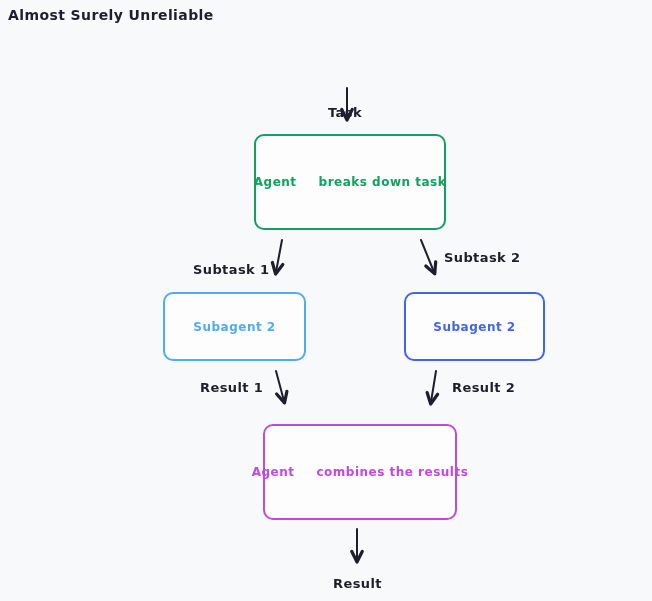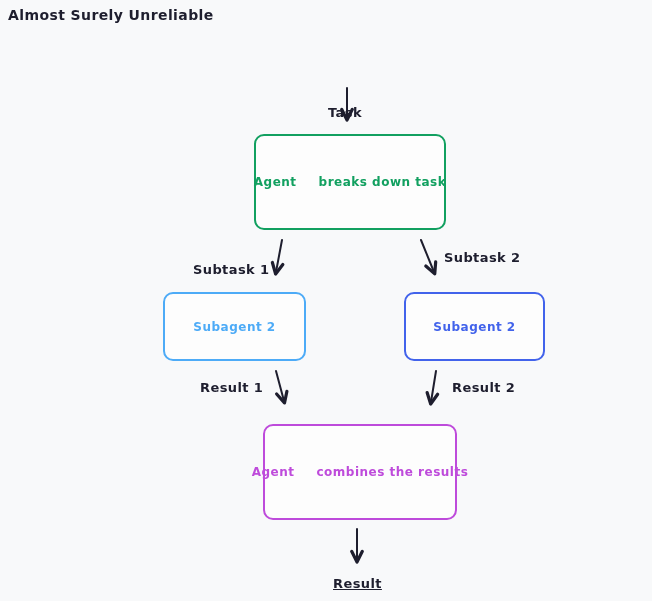--- a/index.html
+++ b/index.html
@@ -129,15 +129,15 @@
   </div>
 
   <span class="lbl" style="left:200px; top:380px;text-align:center;">Result 1</span>
   <span class="lbl" style="left:452px; top:380px;text-align:right;">Result 2</span>
 
   <div class="node node-agent-combine">
     <span>Agent</span>
     <span>combines the results</span>
   </div>
 
-  <span class="lbl" style="left:333px; top:576px;text-decoration:underline;">Result</span>
+  <span class="lbl" style="left:333px; top:576px;">Result</span>
 
 </div>
 
 </body></html>

